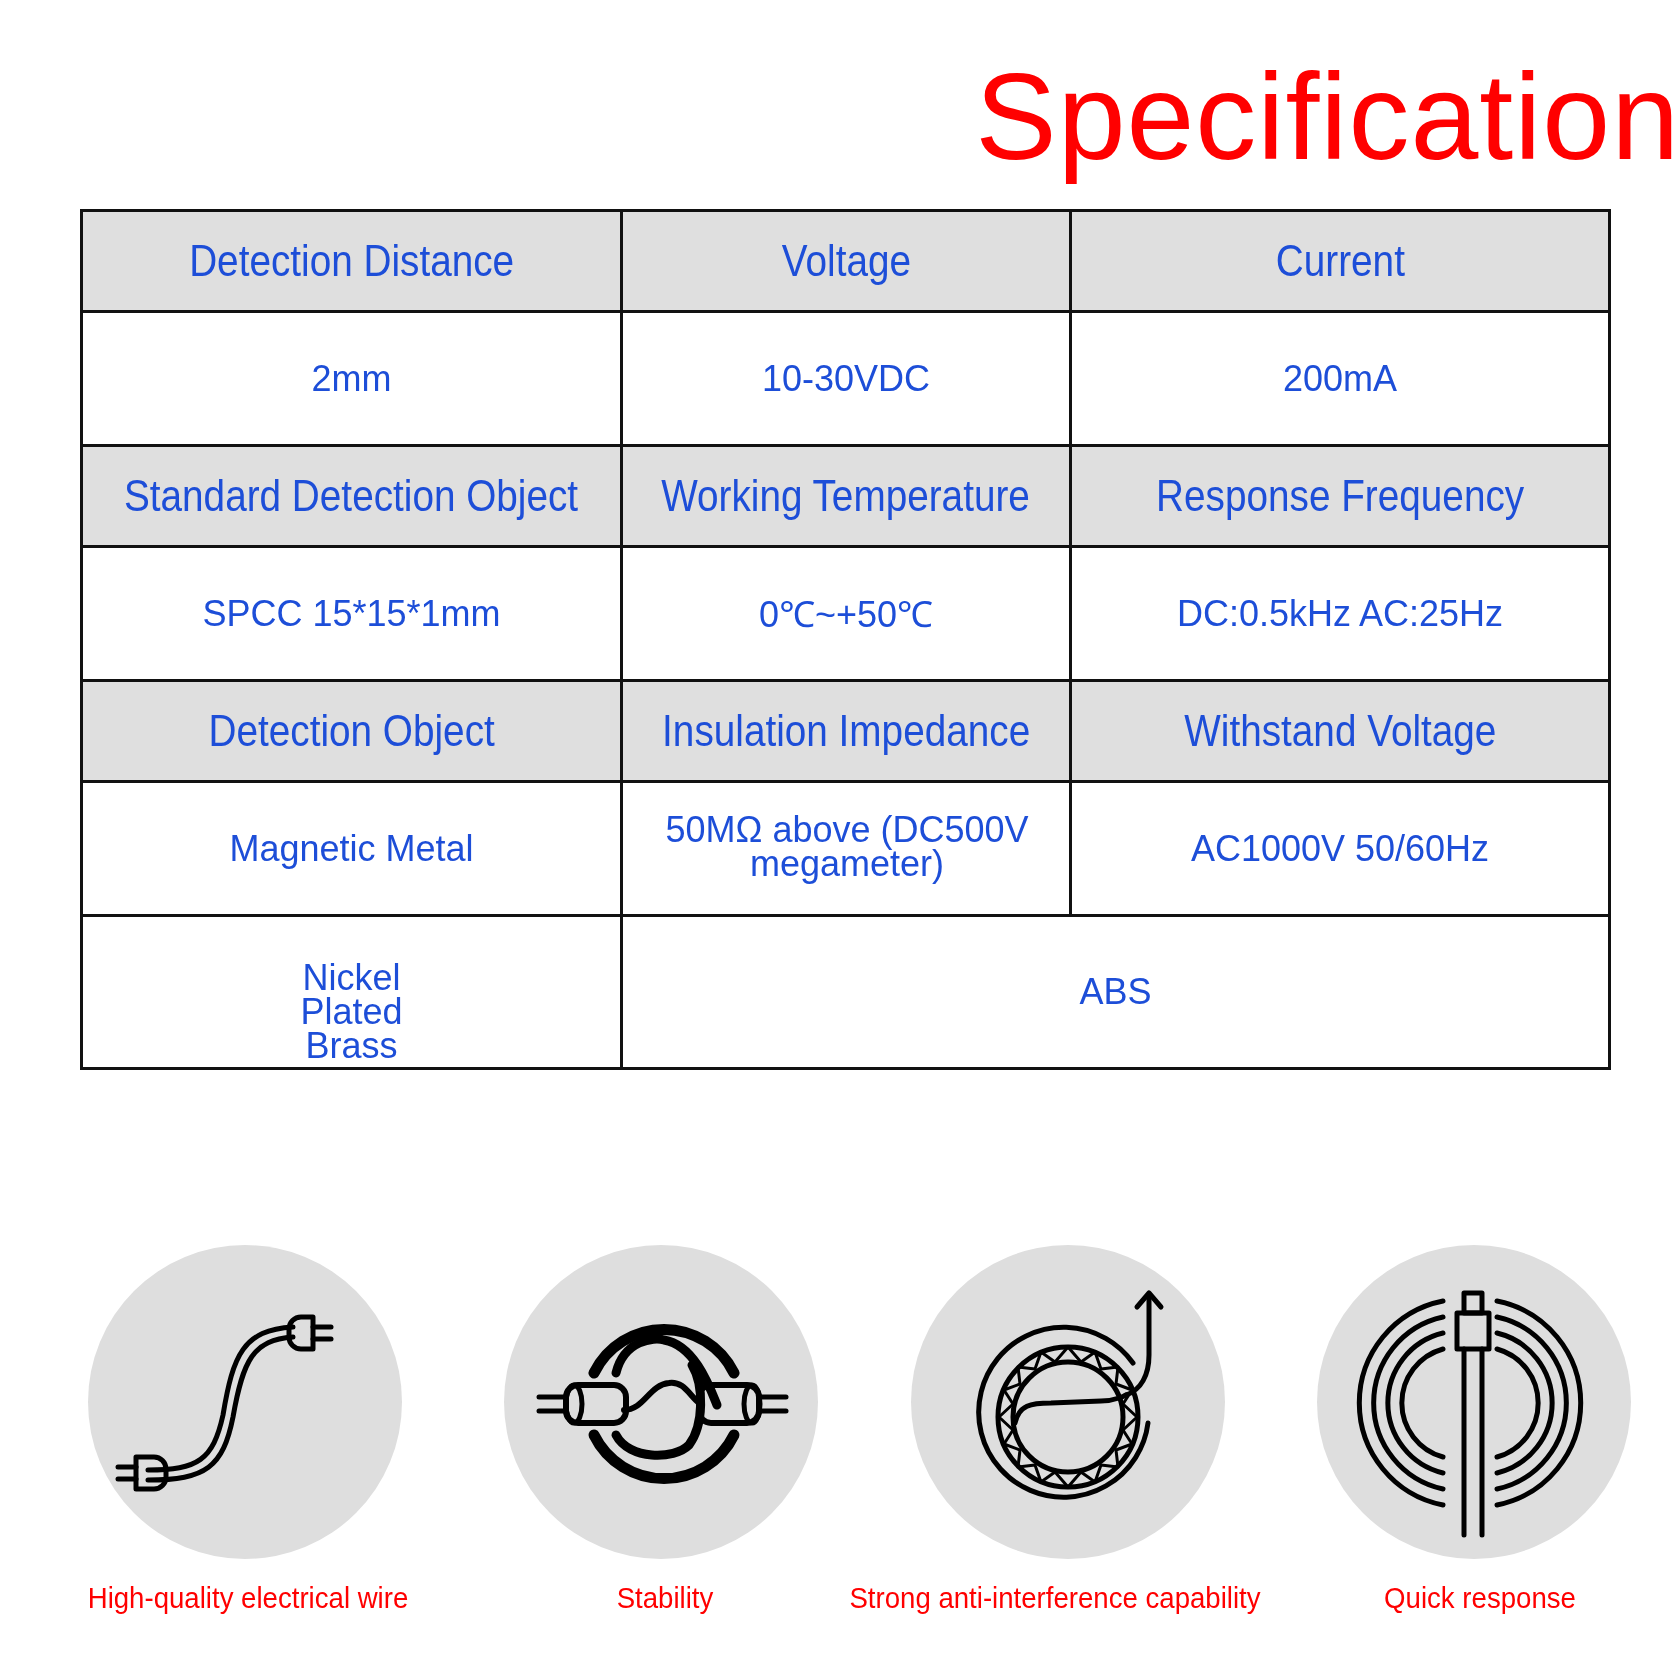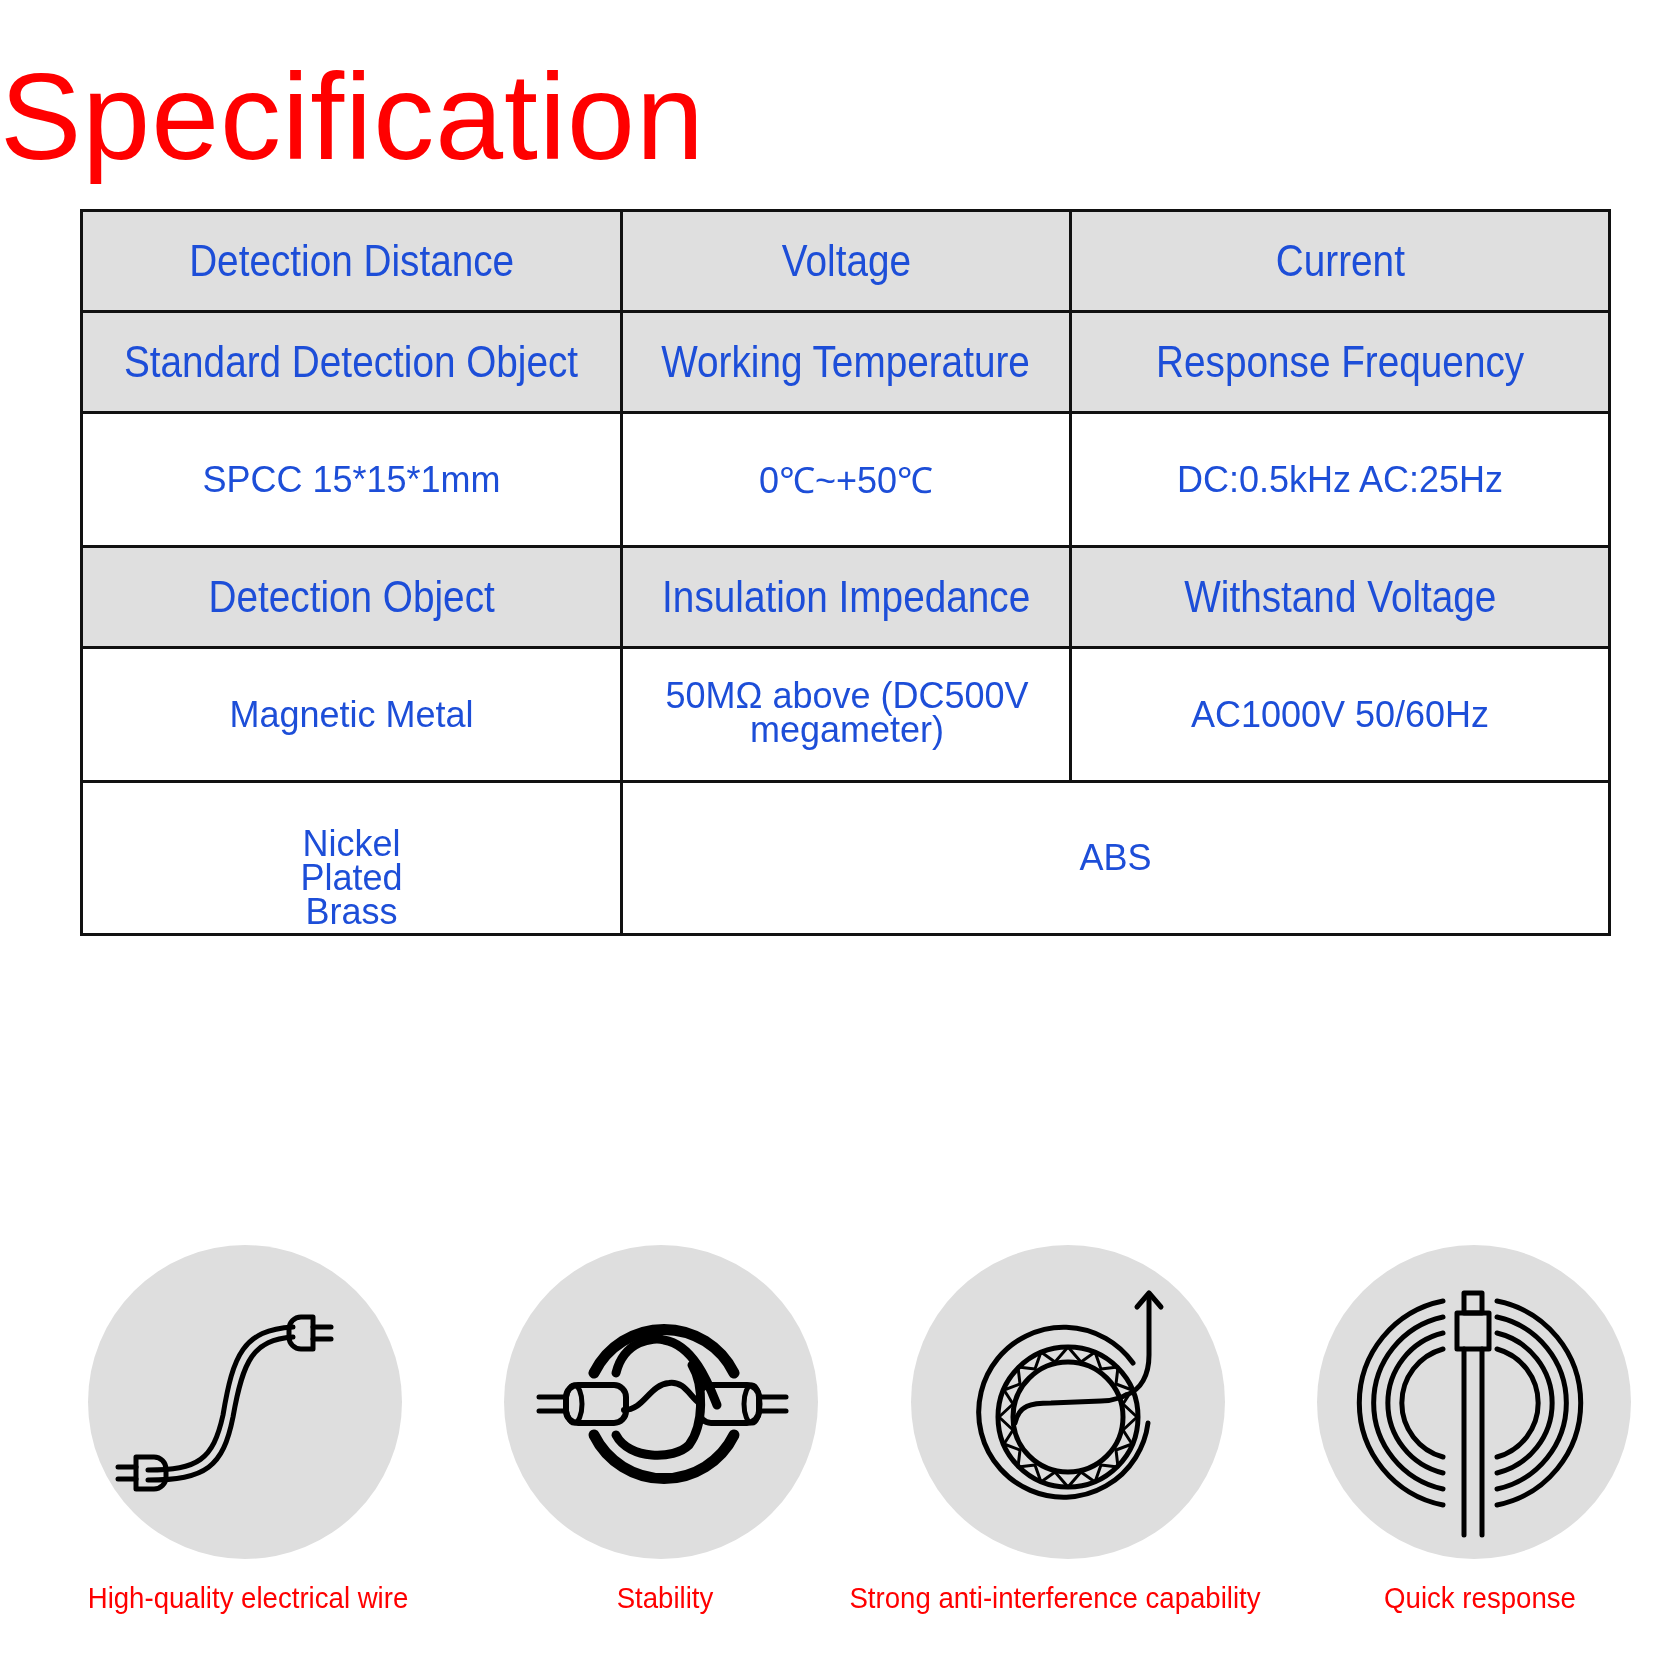--- a/index.html
+++ b/index.html
@@ -1,18 +1,18 @@
 <!DOCTYPE html>
 <html><head>
   <meta charset="utf-8">
   <style>
     html, body { margin: 0; padding: 0; background: #ffffff; }
     body { width: 1680px; height: 1680px; position: relative; overflow: hidden;
            font-family: "Liberation Sans", sans-serif; }
-    .title { position: absolute; left: 0; right: 0; top: 52px; text-align: left;
+    .title { position: absolute; left: 0; right: 0; top: 52px; text-align: right;
              color: #ff0000; font-size: 122px; line-height: 130px; font-weight: normal;
              letter-spacing: 1px; }
     .spec-table { position: absolute; left: 80px; top: 209px; width: 1528px;
                   border-collapse: collapse; table-layout: fixed; }
     .spec-table td { border: 3px solid #111; text-align: center; vertical-align: middle;
                      padding: 0; color: #1d4ed8; overflow: hidden; }
     .spec-table tr.hdr td { background: #dfdfdf; height: 98px; font-size: 44px;
                             transform-origin: center; }
     .spec-table tr.val td { background: #ffffff; height: 131px; font-size: 36px; }
     .hdr-text { display: inline-block; transform: scaleX(0.88); white-space: nowrap; }
@@ -36,20 +36,25 @@
   <colgroup>
     <col style="width:540px">
       <col style="width:449px">
       <col style="width:539px">
   </colgroup>
   <tbody>
       <tr class="hdr">
     <td><span class="hdr-text">Detection Distance</span></td>
     <td><span class="hdr-text">Voltage</span></td>
     <td><span class="hdr-text">Current</span></td>
+  </tr>
+  <tr class="val">
+    <td><span class="val-text">2mm</span></td>
+    <td><span class="val-text">10-30VDC</span></td>
+    <td><span class="val-text">200mA</span></td>
   </tr>
   <tr class="hdr">
     <td><span class="hdr-text">Standard Detection Object</span></td>
     <td><span class="hdr-text">Working Temperature</span></td>
     <td><span class="hdr-text">Response Frequency</span></td>
   </tr>
   <tr class="val">
     <td><span class="val-text">SPCC 15*15*1mm</span></td>
     <td><span class="val-text">0℃~+50℃</span></td>
     <td><span class="val-text">DC:0.5kHz AC:25Hz</span></td>

